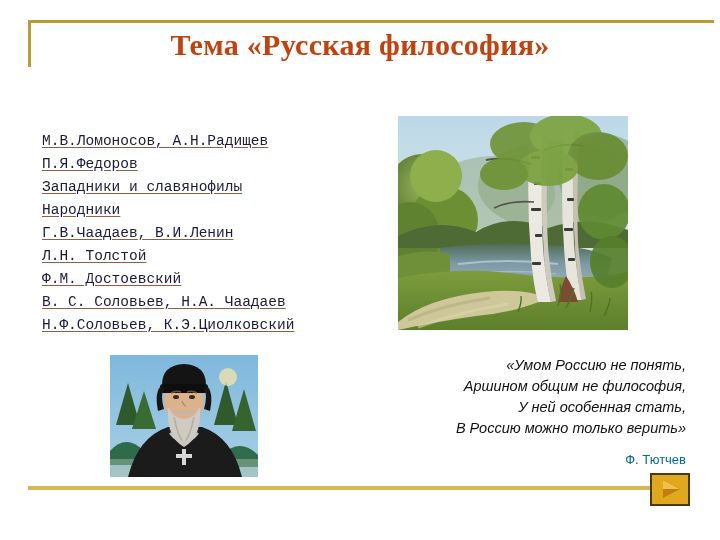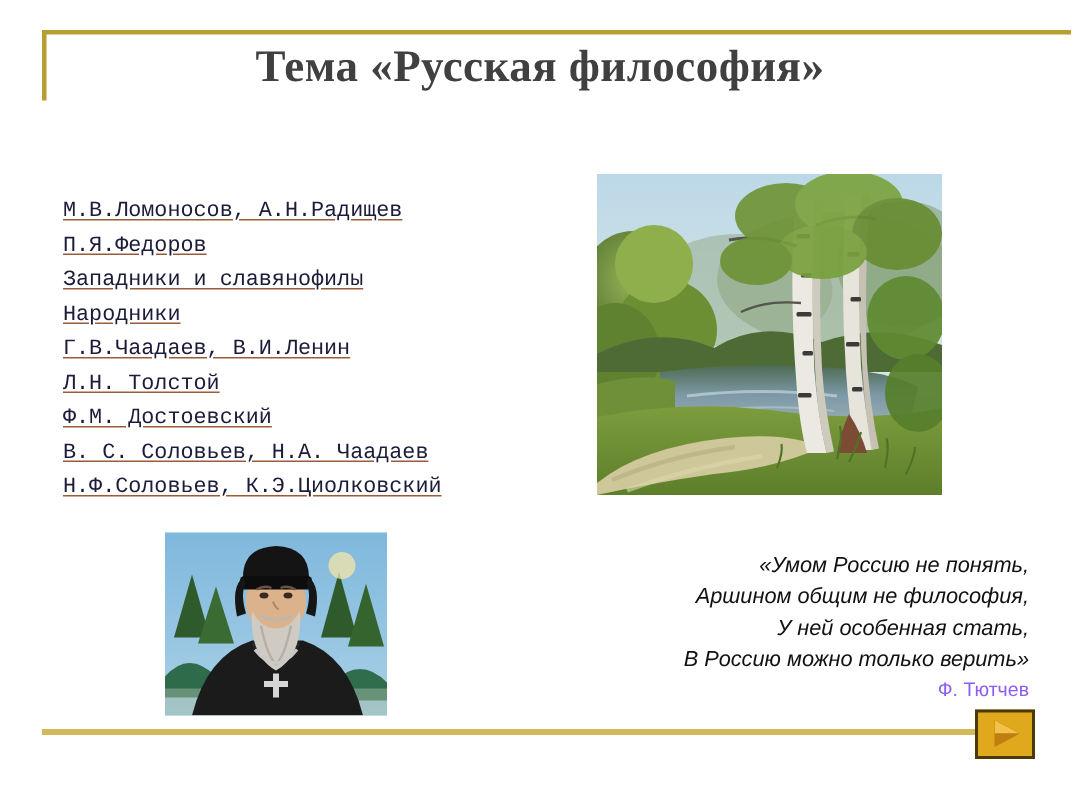--- a/index.html
+++ b/index.html
@@ -49,21 +49,21 @@
   
   .title {
     position: absolute;
     left: 40px;
     top: 28px;
     width: 640px;
     text-align: center;
     font-family: "Liberation Serif", "DejaVu Serif", serif;
     font-weight: bold;
     font-size: 30px;
-    color: #404040;
+    color: #c2410c;
     letter-spacing: 0.3px;
     white-space: nowrap;
   }
 
   
   .list {
     position: absolute;
     left: 42px;
     top: 130px;
     width: 330px;
@@ -109,31 +109,30 @@
     position: absolute;
     left: 386px;
     top: 355px;
     width: 300px;
     text-align: right;
     font-family: "Liberation Sans", sans-serif;
     font-style: italic;
     font-size: 14.5px;
     line-height: 21px;
     color: #111111;
-    margin-top: 12px;
   }
   .quote-author {
     position: absolute;
     left: 386px;
     top: 452px;
     width: 300px;
     text-align: right;
     font-style: normal;
     font-size: 13px;
-    color: #8b5cf6;
+    color: #0369a1;
   }
 
   
   .next-btn {
     position: absolute;
     left: 650px;
     top: 473px;
     width: 40px;
     height: 33px;
     background: #e0a81c;

